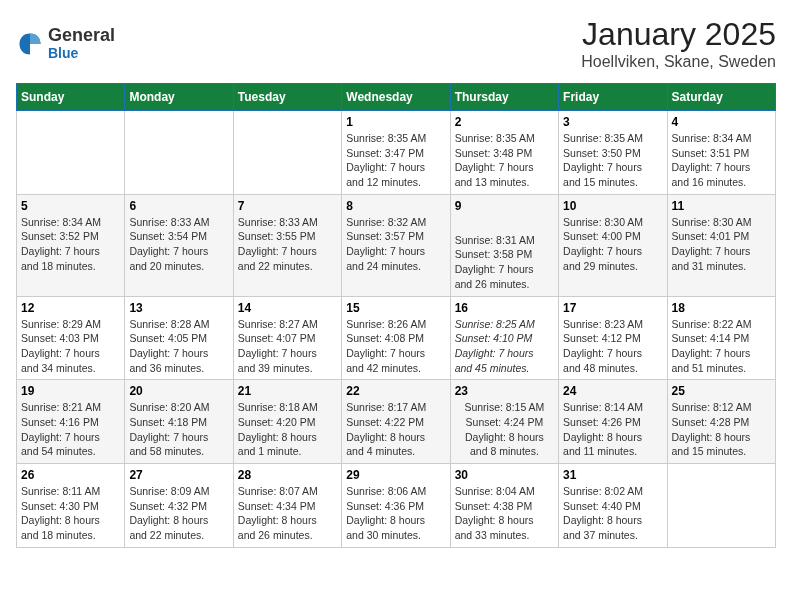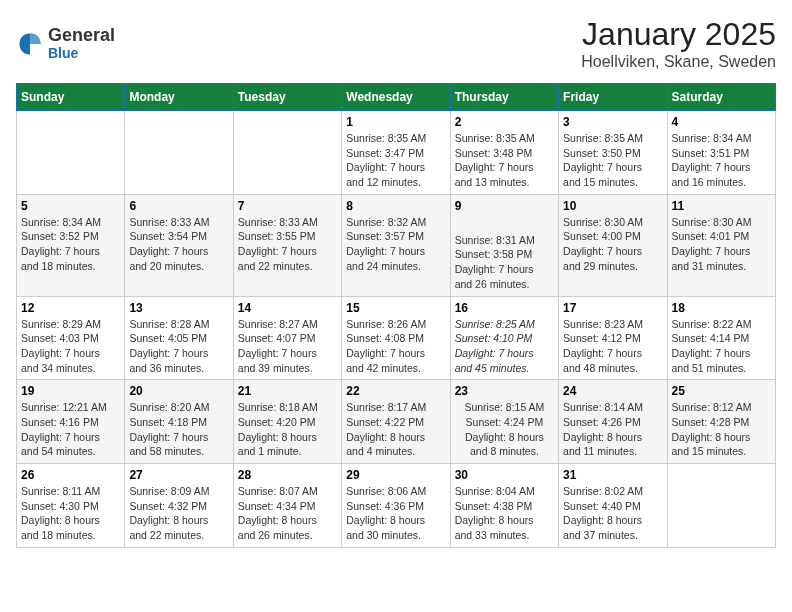--- a/index.html
+++ b/index.html
@@ -259,21 +259,21 @@
           <span class="cell-number">18</span>
           <div class="cell-content" style="white-space: pre-line;">Sunrise: 8:22 AM
 Sunset: 4:14 PM
 Daylight: 7 hours
 and 51 minutes.</div>
         </td>
       </tr>
       <tr>
         <td>
           <span class="cell-number">19</span>
-          <div class="cell-content" style="white-space: pre-line;">Sunrise: 12:21 AM
+          <div class="cell-content" style="white-space: pre-line;">Sunrise: 8:21 AM
 Sunset: 4:16 PM
 Daylight: 7 hours
 and 54 minutes.</div>
         </td>
         <td>
           <span class="cell-number">20</span>
           <div class="cell-content" style="white-space: pre-line;">Sunrise: 8:20 AM
 Sunset: 4:18 PM
 Daylight: 7 hours
 and 58 minutes.</div>

